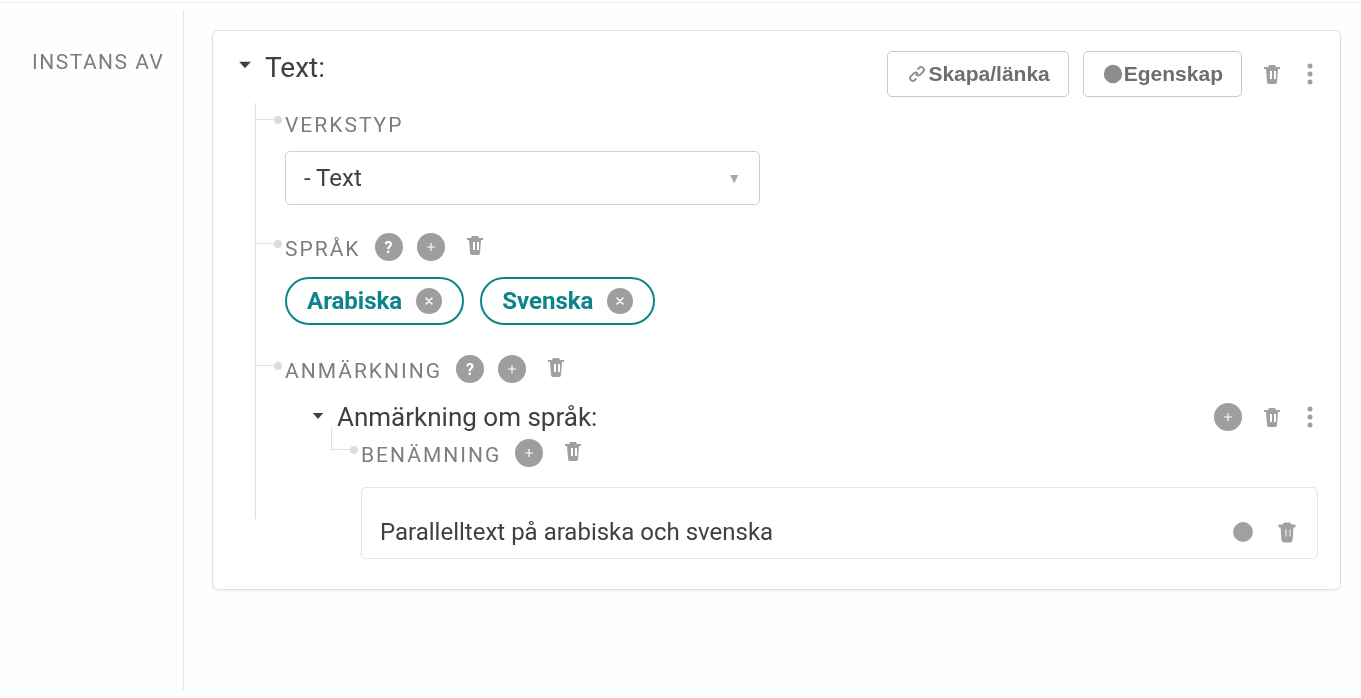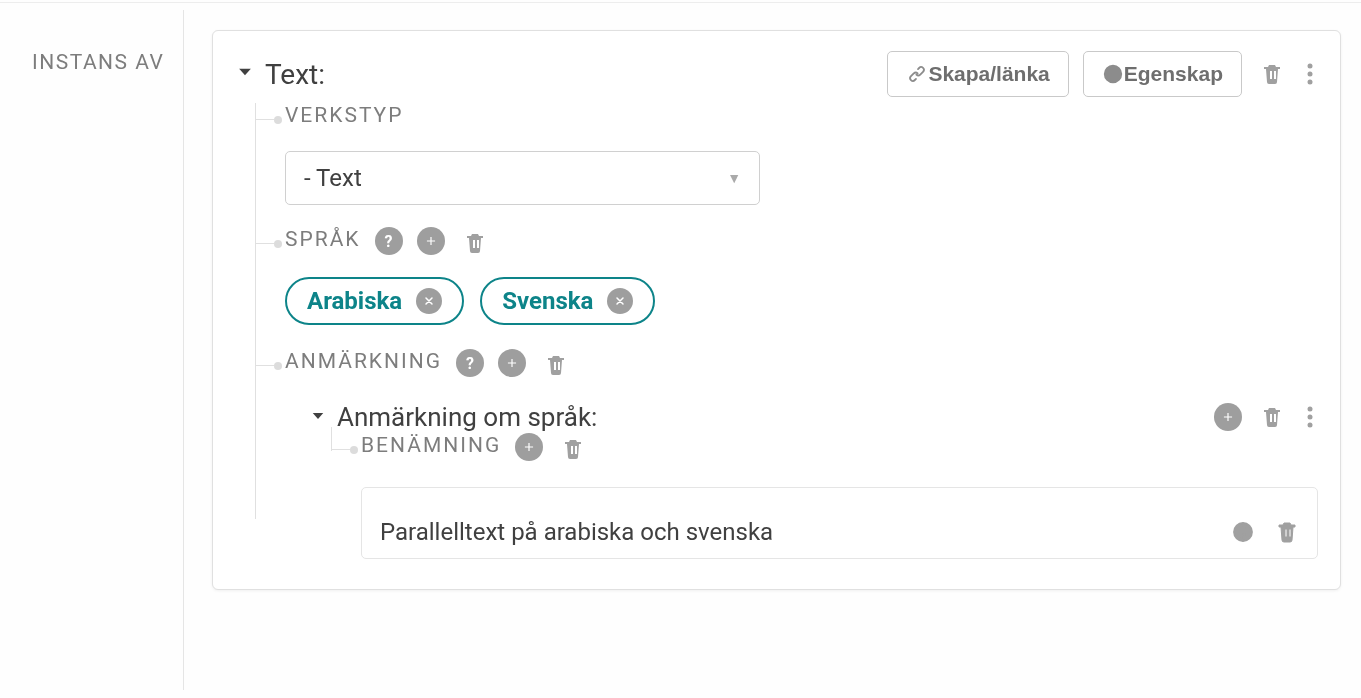--- a/index.html
+++ b/index.html
@@ -31,21 +31,21 @@
     }
     .card {
       border: 1px solid #e0e0e0;
       border-radius: 6px;
       background: #fff;
       box-shadow: 0 1px 3px rgba(0,0,0,0.06);
       padding: 20px 22px 30px 22px;
     }
     .card-header {
       display: flex;
-      align-items: center;
+      align-items: flex-start;
       justify-content: space-between;
     }
     .card-header-left {
       display: flex;
       align-items: center;
       gap: 10px;
     }
     .chevron {
       font-size: 22px;
       color: #404040;
@@ -116,21 +116,21 @@
       position: absolute;
       left: 19px;
       top: 13px;
       width: 8px;
       height: 8px;
       border-radius: 50%;
       background: #dcdcdc;
     }
     .row-header {
       display: flex;
-      align-items: flex-start;
+      align-items: flex-end;
       gap: 14px;
       min-height: 34px;
     }
     .row-label {
       font-size: 21px;
       font-weight: 400;
       letter-spacing: 2px;
       color: #7d7d7d;
     }
     .circle-icon {

